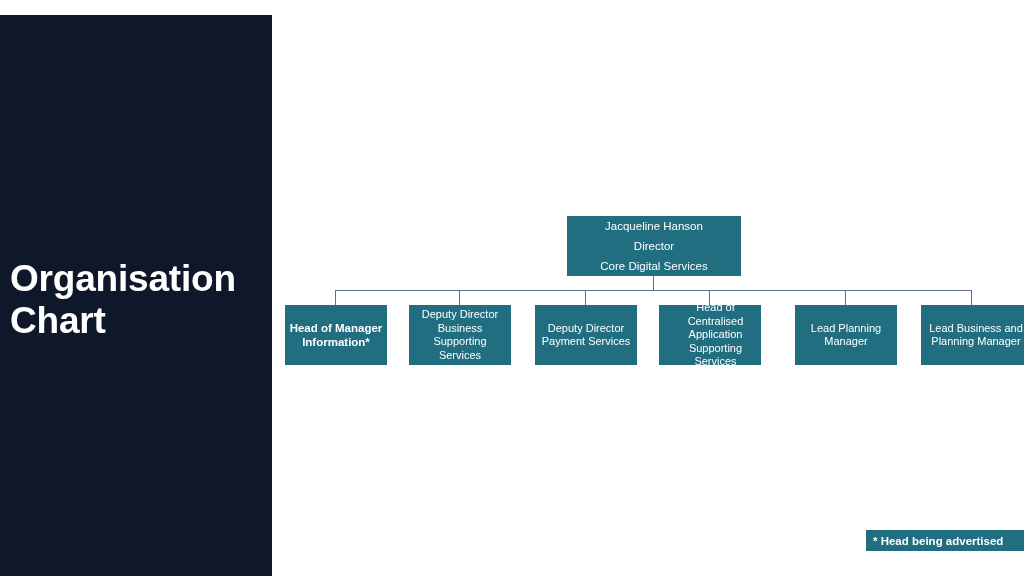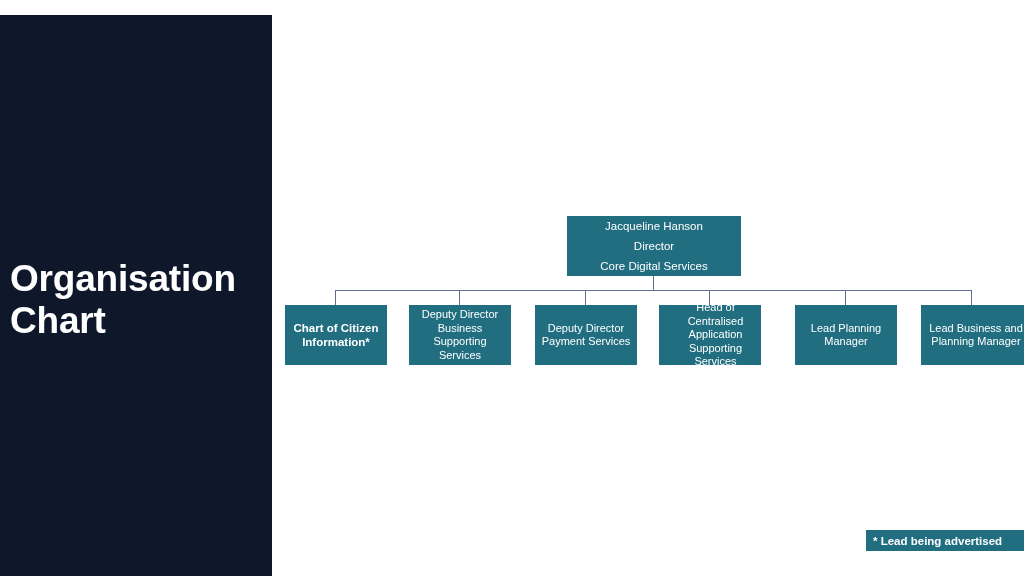--- a/index.html
+++ b/index.html
@@ -156,21 +156,21 @@
   <div id="conn-bus" class="connector"></div>
 
   <div id="drop-0" class="connector conn-drop"></div>
   <div id="drop-1" class="connector conn-drop"></div>
   <div id="drop-2" class="connector conn-drop"></div>
   <div id="drop-3" class="connector conn-drop"></div>
   <div id="drop-4" class="connector conn-drop"></div>
   <div id="drop-5" class="connector conn-drop"></div>
 
   <div id="node-c0" class="node node-child">
-    <span class="node-text">Chart of Citizen
+    <span class="node-text">Head of Manager
 Information*</span>
   </div>
 
   <div id="node-c1" class="node node-child">
     <span class="node-text">Deputy Director
 Business
 Supporting
 Services</span>
   </div>
 
@@ -189,16 +189,16 @@
     <span class="node-text">Lead Planning
 Manager</span>
   </div>
 
   <div id="node-c5" class="node node-child">
     <span class="node-text">Lead Business and
 Planning Manager</span>
   </div>
 
   <div id="footnote">
-    <span>* Lead being advertised</span>
+    <span>* Head being advertised</span>
   </div>
 
 </div>
 
 </body></html>

